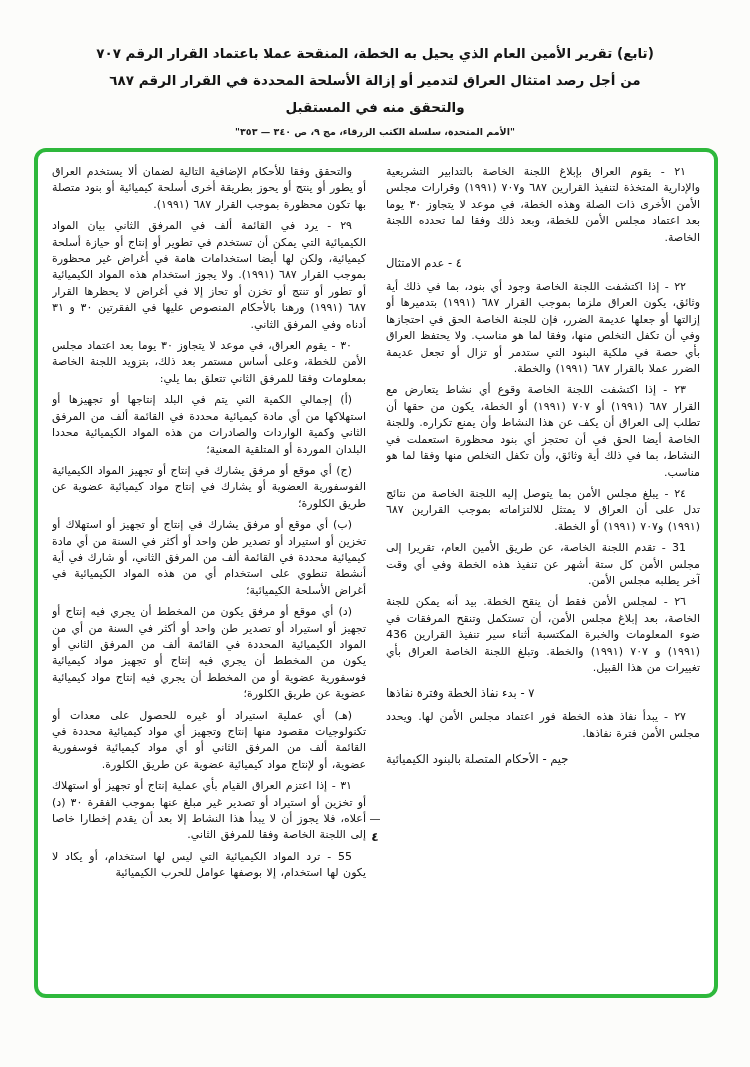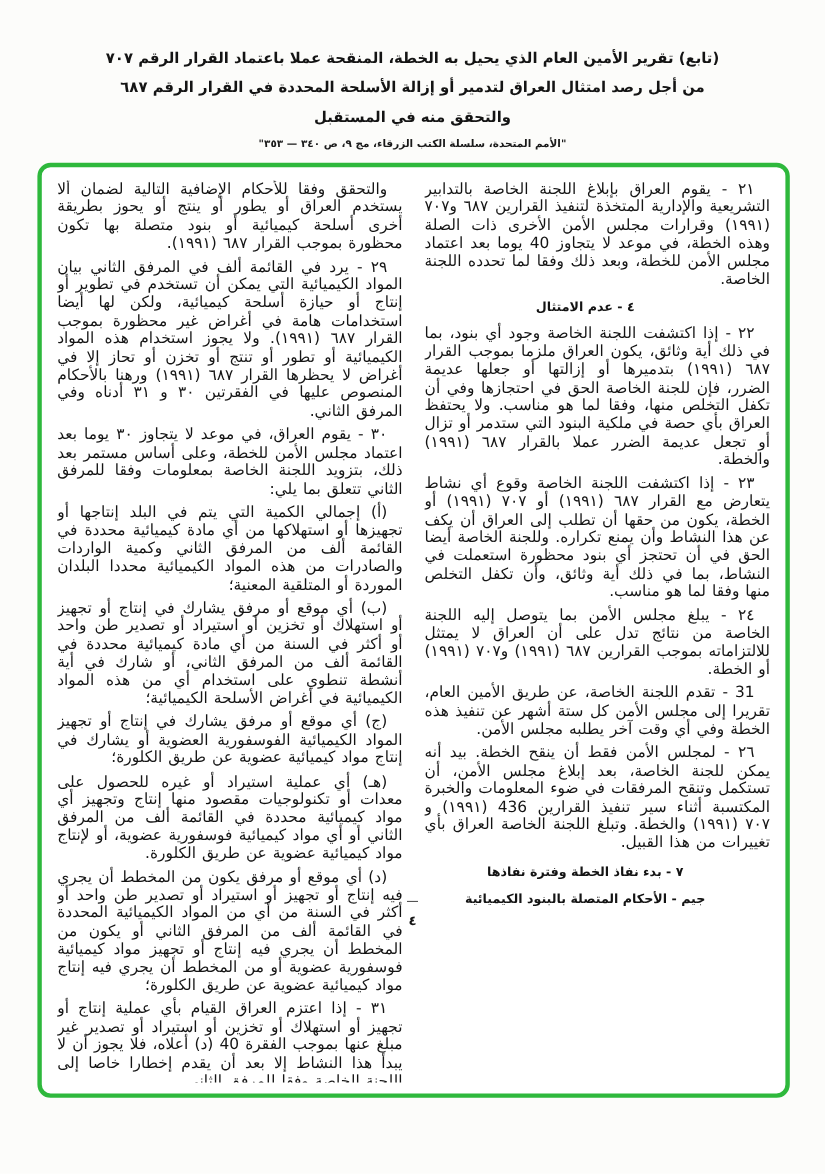--- a/index.html
+++ b/index.html
@@ -26,32 +26,32 @@
     position:absolute; top:148px; right:32px; left:34px; height:850px;
     border:4px solid #2eb83c;
     border-radius:12px;
     background:#ffffff;
     padding:12px 14px 10px 14px;
   }
   .cols { display:flex; gap:20px; height:100%; direction:rtl; }
   .col { flex:1 1 0; overflow:hidden; text-align:justify; }
 
   .para {
-    font-size:14px;
+    font-size:11px;
     line-height:16.4px;
     margin-bottom:5px;
     text-indent:14px;
     word-spacing:1px;
   }
   .sec-heading {
-    font-weight:bold;
+    font-weight:normal;
     font-size:11.5px;
     line-height:16px;
     margin:9px 22px 8px 0;
-    text-align:center;
+    text-align:left;
   }
 
   
   .footer {
     position:absolute; bottom:24px; right:0; left:0;
     text-align:center;
   }
   .page-number { font-size:12px; font-weight:bold; }
   .footer-tick {
     display:block; width:10px; height:1px; background:#555;
@@ -66,40 +66,41 @@
   <div class="doc-header">
     <div class="h-line">(تابع) تقرير الأمين العام الذي يحيل به الخطة، المنقحة عملا باعتماد القرار الرقم ٧٠٧</div>
     <div class="h-line">من أجل رصد امتثال العراق لتدمير أو إزالة الأسلحة المحددة في القرار الرقم ٦٨٧</div>
     <div class="h-line">والتحقق منه في المستقبل</div>
     <div class="h-note">"الأمم المتحدة، سلسلة الكتب الزرقاء، مج ٩، ص ٣٤٠ — ٣٥٣"</div>
   </div>
 
   <div class="green-box" style="border-color: rgb(46, 184, 60);">
     <div class="cols">
       <div class="col">
-          <p class="para">٢١ - يقوم العراق بإبلاغ اللجنة الخاصة بالتدابير التشريعية والإدارية المتخذة لتنفيذ القرارين ٦٨٧ و٧٠٧ (١٩٩١) وقرارات مجلس الأمن الأخرى ذات الصلة وهذه الخطة، في موعد لا يتجاوز 40 يوما بعد اعتماد مجلس الأمن للخطة، وبعد ذلك وفقا لما تحدده اللجنة الخاصة.</p>
+          <p class="para">٢١ - يقوم العراق بإبلاغ اللجنة الخاصة بالتدابير التشريعية والإدارية المتخذة لتنفيذ القرارين ٦٨٧ و٧٠٧ (١٩٩١) وقرارات مجلس الأمن الأخرى ذات الصلة وهذه الخطة، في موعد لا يتجاوز ٣٠ يوما بعد اعتماد مجلس الأمن للخطة، وبعد ذلك وفقا لما تحدده اللجنة الخاصة.</p>
           <p class="sec-heading">٤ - عدم الامتثال</p>
           <p class="para">٢٢ - إذا اكتشفت اللجنة الخاصة وجود أي بنود، بما في ذلك أية وثائق، يكون العراق ملزما بموجب القرار ٦٨٧ (١٩٩١) بتدميرها أو إزالتها أو جعلها عديمة الضرر، فإن للجنة الخاصة الحق في احتجازها وفي أن تكفل التخلص منها، وفقا لما هو مناسب. ولا يحتفظ العراق بأي حصة في ملكية البنود التي ستدمر أو تزال أو تجعل عديمة الضرر عملا بالقرار ٦٨٧ (١٩٩١) والخطة.</p>
           <p class="para">٢٣ - إذا اكتشفت اللجنة الخاصة وقوع أي نشاط يتعارض مع القرار ٦٨٧ (١٩٩١) أو ٧٠٧ (١٩٩١) أو الخطة، يكون من حقها أن تطلب إلى العراق أن يكف عن هذا النشاط وأن يمنع تكراره. وللجنة الخاصة أيضا الحق في أن تحتجز أي بنود محظورة استعملت في النشاط، بما في ذلك أية وثائق، وأن تكفل التخلص منها وفقا لما هو مناسب.</p>
           <p class="para">٢٤ - يبلغ مجلس الأمن بما يتوصل إليه اللجنة الخاصة من نتائج تدل على أن العراق لا يمتثل للالتزاماته بموجب القرارين ٦٨٧ (١٩٩١) و٧٠٧ (١٩٩١) أو الخطة.</p>
           <p class="para">31 - تقدم اللجنة الخاصة، عن طريق الأمين العام، تقريرا إلى مجلس الأمن كل ستة أشهر عن تنفيذ هذه الخطة وفي أي وقت آخر يطلبه مجلس الأمن.</p>
           <p class="para">٢٦ - لمجلس الأمن فقط أن ينقح الخطة. بيد أنه يمكن للجنة الخاصة، بعد إبلاغ مجلس الأمن، أن تستكمل وتنقح المرفقات في ضوء المعلومات والخبرة المكتسبة أثناء سير تنفيذ القرارين 436 (١٩٩١) و ٧٠٧ (١٩٩١) والخطة. وتبلغ اللجنة الخاصة العراق بأي تغييرات من هذا القبيل.</p>
           <p class="sec-heading">٧ - بدء نفاذ الخطة وفترة نفاذها</p>
+          <p class="para">٢٧ - يبدأ نفاذ هذه الخطة فور اعتماد مجلس الأمن لها. ويحدد مجلس الأمن فترة نفاذها.</p>
           <p class="sec-heading">جيم - الأحكام المتصلة بالبنود الكيميائية</p>
         </div>
       <div class="col">
           <p class="para">والتحقق وفقا للأحكام الإضافية التالية لضمان ألا يستخدم العراق أو يطور أو ينتج أو يحوز بطريقة أخرى أسلحة كيميائية أو بنود متصلة بها تكون محظورة بموجب القرار ٦٨٧ (١٩٩١).</p>
           <p class="para">٢٩ - يرد في القائمة ألف في المرفق الثاني بيان المواد الكيميائية التي يمكن أن تستخدم في تطوير أو إنتاج أو حيازة أسلحة كيميائية، ولكن لها أيضا استخدامات هامة في أغراض غير محظورة بموجب القرار ٦٨٧ (١٩٩١). ولا يجوز استخدام هذه المواد الكيميائية أو تطور أو تنتج أو تخزن أو تحاز إلا في أغراض لا يحظرها القرار ٦٨٧ (١٩٩١) ورهنا بالأحكام المنصوص عليها في الفقرتين ٣٠ و ٣١ أدناه وفي المرفق الثاني.</p>
           <p class="para">٣٠ - يقوم العراق، في موعد لا يتجاوز ٣٠ يوما بعد اعتماد مجلس الأمن للخطة، وعلى أساس مستمر بعد ذلك، بتزويد اللجنة الخاصة بمعلومات وفقا للمرفق الثاني تتعلق بما يلي:</p>
           <p class="para">(أ) إجمالي الكمية التي يتم في البلد إنتاجها أو تجهيزها أو استهلاكها من أي مادة كيميائية محددة في القائمة ألف من المرفق الثاني وكمية الواردات والصادرات من هذه المواد الكيميائية محددا البلدان الموردة أو المتلقية المعنية؛</p>
+          <p class="para">(ج) أي موقع أو مرفق يشارك في إنتاج أو تجهيز المواد الكيميائية الفوسفورية العضوية أو يشارك في إنتاج مواد كيميائية عضوية عن طريق الكلورة؛</p>
           <p class="para">(ب) أي موقع أو مرفق يشارك في إنتاج أو تجهيز أو استهلاك أو تخزين أو استيراد أو تصدير طن واحد أو أكثر في السنة من أي مادة كيميائية محددة في القائمة ألف من المرفق الثاني، أو شارك في أية أنشطة تنطوي على استخدام أي من هذه المواد الكيميائية في أغراض الأسلحة الكيميائية؛</p>
-          <p class="para">(ج) أي موقع أو مرفق يشارك في إنتاج أو تجهيز المواد الكيميائية الفوسفورية العضوية أو يشارك في إنتاج مواد كيميائية عضوية عن طريق الكلورة؛</p>
+          <p class="para">(د) أي موقع أو مرفق يكون من المخطط أن يجري فيه إنتاج أو تجهيز أو استيراد أو تصدير طن واحد أو أكثر في السنة من أي من المواد الكيميائية المحددة في القائمة ألف من المرفق الثاني أو يكون من المخطط أن يجري فيه إنتاج أو تجهيز مواد كيميائية فوسفورية عضوية أو من المخطط أن يجري فيه إنتاج مواد كيميائية عضوية عن طريق الكلورة؛</p>
           <p class="para">(هـ) أي عملية استيراد أو غيره للحصول على معدات أو تكنولوجيات مقصود منها إنتاج وتجهيز أي مواد كيميائية محددة في القائمة ألف من المرفق الثاني أو أي مواد كيميائية فوسفورية عضوية، أو لإنتاج مواد كيميائية عضوية عن طريق الكلورة.</p>
-          <p class="para">(د) أي موقع أو مرفق يكون من المخطط أن يجري فيه إنتاج أو تجهيز أو استيراد أو تصدير طن واحد أو أكثر في السنة من أي من المواد الكيميائية المحددة في القائمة ألف من المرفق الثاني أو يكون من المخطط أن يجري فيه إنتاج أو تجهيز مواد كيميائية فوسفورية عضوية أو من المخطط أن يجري فيه إنتاج مواد كيميائية عضوية عن طريق الكلورة؛</p>
-          <p class="para">٣١ - إذا اعتزم العراق القيام بأي عملية إنتاج أو تجهيز أو استهلاك أو تخزين أو استيراد أو تصدير غير مبلغ عنها بموجب الفقرة 40 (د) أعلاه، فلا يجوز أن لا يبدأ هذا النشاط إلا بعد أن يقدم إخطارا خاصا إلى اللجنة الخاصة وفقا للمرفق الثاني.</p>
+          <p class="para">٣١ - إذا اعتزم العراق القيام بأي عملية إنتاج أو تجهيز أو استهلاك أو تخزين أو استيراد أو تصدير غير مبلغ عنها بموجب الفقرة ٣٠ (د) أعلاه، فلا يجوز أن لا يبدأ هذا النشاط إلا بعد أن يقدم إخطارا خاصا إلى اللجنة الخاصة وفقا للمرفق الثاني.</p>
           <p class="para">55 - ترد المواد الكيميائية التي ليس لها استخدام، أو يكاد لا يكون لها استخدام، إلا بوصفها عوامل للحرب الكيميائية</p>
         </div>
     </div>
   </div>
 
   <div class="footer">
     <span class="footer-tick"></span>
     <span class="page-number">٤</span>
   </div>
 

